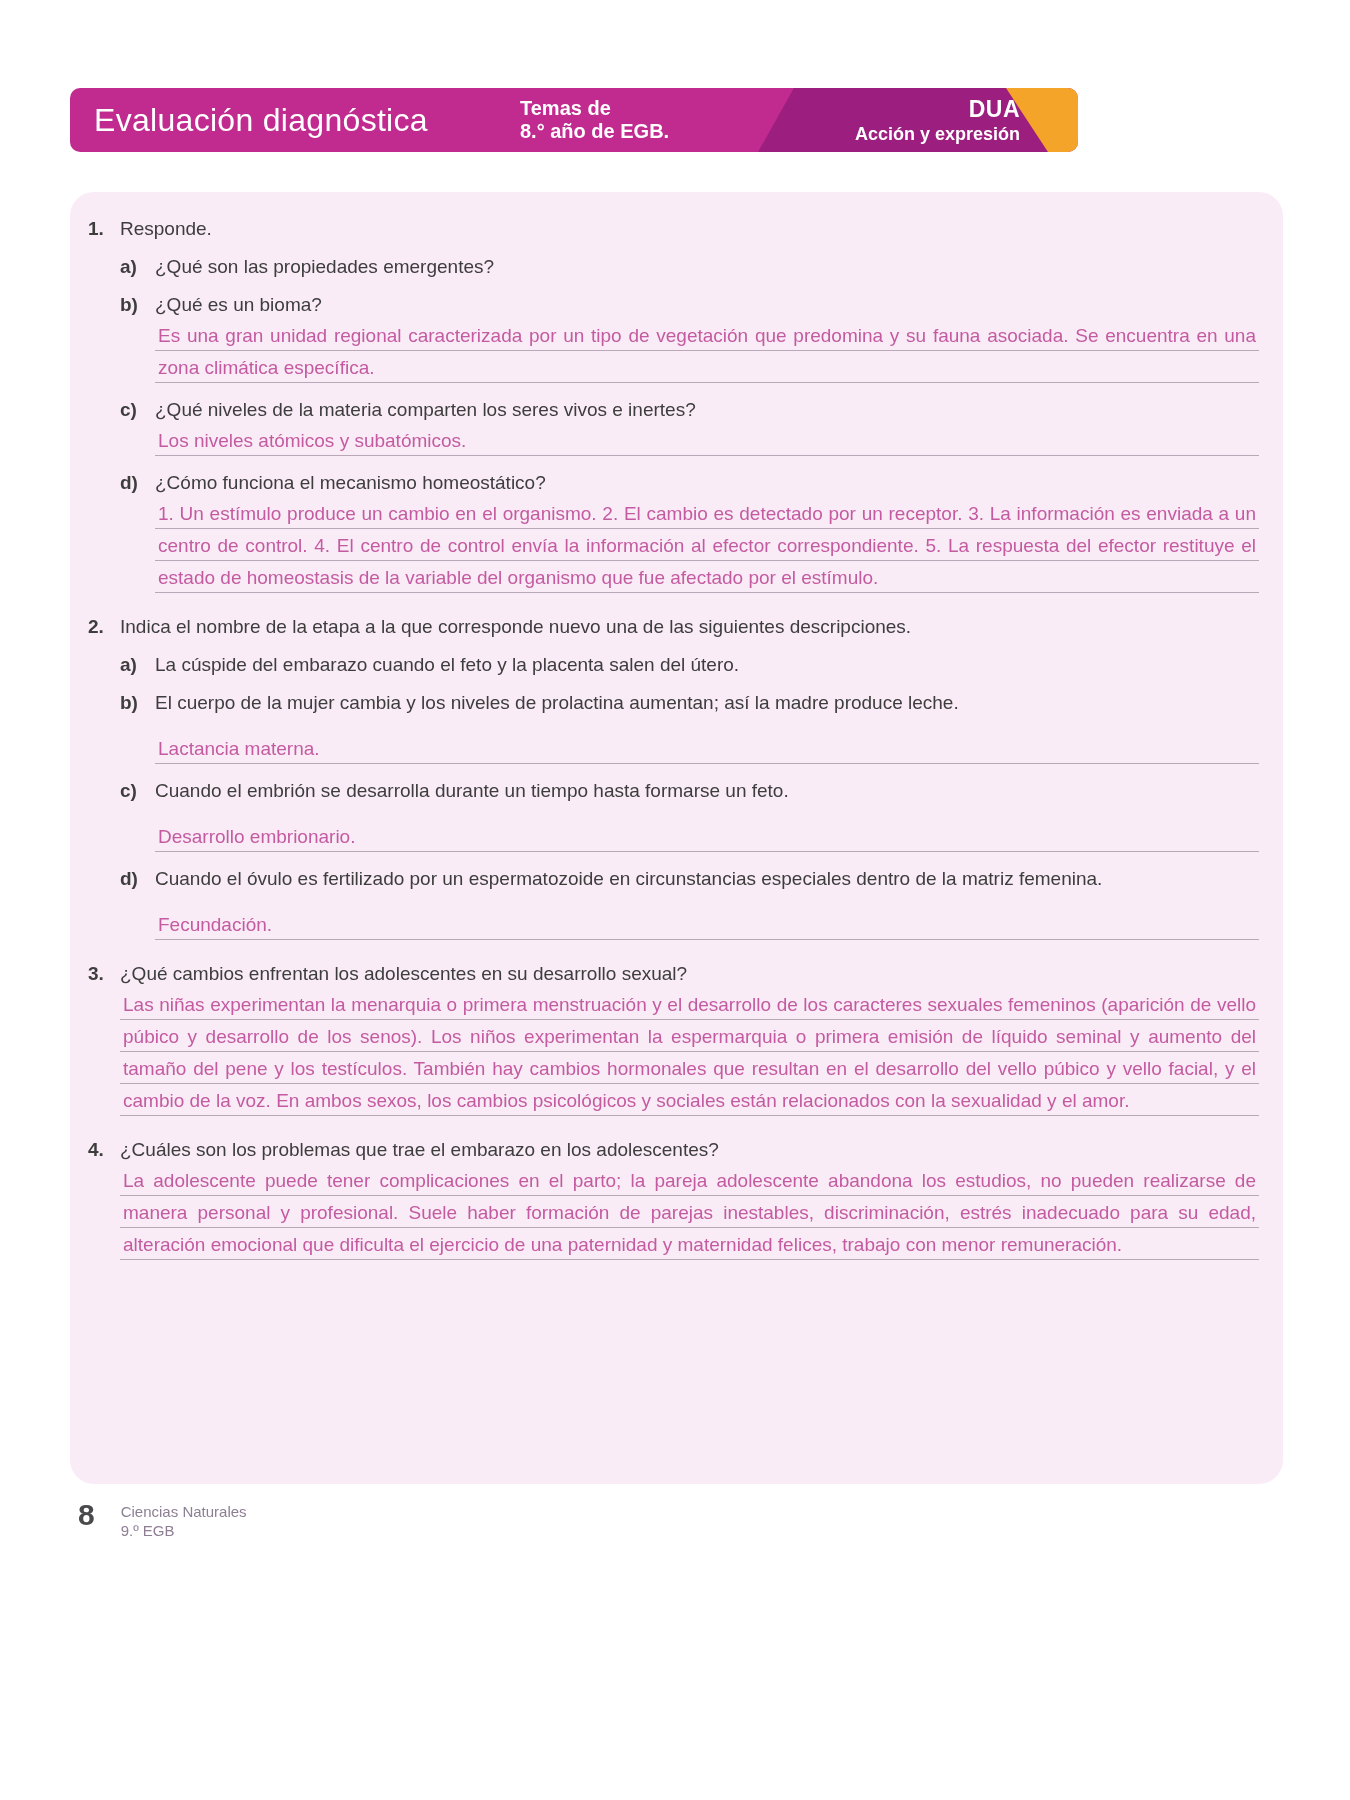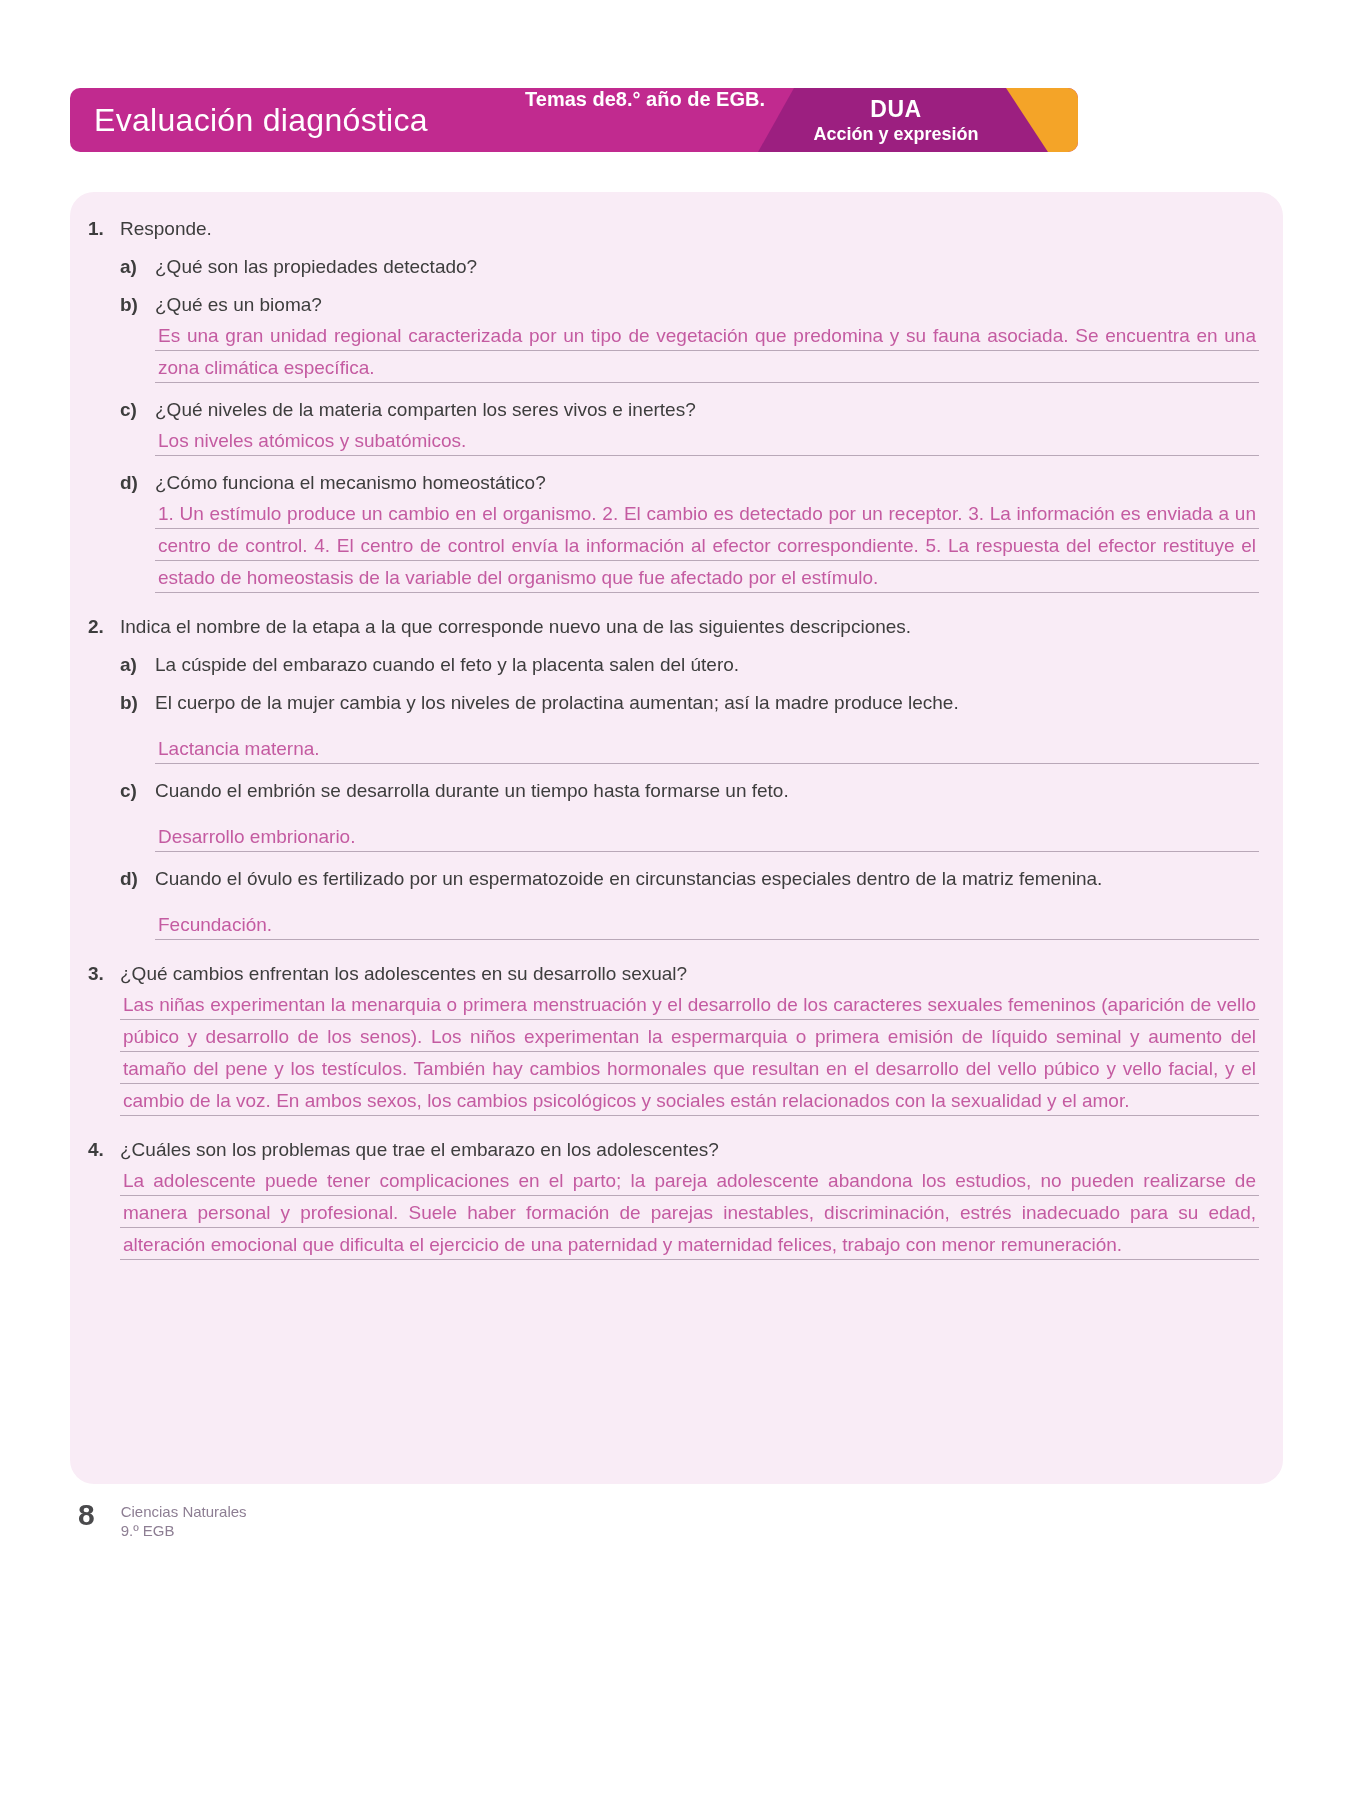--- a/index.html
+++ b/index.html
@@ -16,29 +16,29 @@
   .header {
     position: absolute; left: 70px; top: 88px; width: 1008px; height: 64px;
     background: #c12a8f; border-radius: 10px; overflow: hidden;
   }
   .header-title {
     position: absolute; left: 24px; top: 50%; transform: translateY(-50%);
     font-size: 32px; font-weight: 400; color: #ffffff; letter-spacing: .3px; white-space: nowrap;
   }
   .header-topic {
     position: absolute; left: 450px; top: 0; width: 250px; height: 100%;
-    display: flex; flex-direction: row; justify-content: center;
-    text-align: center; color: #ffffff; font-weight: 700; font-size: 20px; line-height: 1.15;
+    display: flex; flex-direction: column; justify-content: center;
+    text-align: left; color: #ffffff; font-weight: 700; font-size: 20px; line-height: 1.15;
   }
   .header-orange { position: absolute; right: 0; top: 0; width: 110px; height: 100%; background: #f4a428; }
   .header-dua {
     position: absolute; right: 0; top: 0; width: 320px; height: 100%;
     background: #9c1f80;
     clip-path: polygon(36px 0, calc(100% - 72px) 0, calc(100% - 30px) 100%, 0 100%);
-    display: flex; flex-direction: column; justify-content: center; align-items: center;
+    display: flex; flex-direction: column; justify-content: center; align-items: flex-end;
     text-align: center; color: #ffffff; padding-left: 14px; padding-right: 58px;
   }
   .dua-title { font-size: 23px; font-weight: 700; letter-spacing: .5px; }
   .dua-sub { font-size: 18px; font-weight: 700; margin-top: 1px; white-space: nowrap; }
 
   
   .panel {
     position: absolute; left: 70px; top: 192px; width: 1213px; min-height: 1292px;
     background: #f9ecf6; border-radius: 24px;
     padding: 24px 24px 26px 18px;
@@ -96,21 +96,21 @@
   <div class="panel">
 
     <div class="q">
       <div class="q-num">1.</div>
       <div class="q-body">
         <div class="q-prompt bold">Responde.</div>
 
         <div class="item">
           <div class="item-letter">a)</div>
           <div class="item-body">
-            <div class="item-q">¿Qué son las propiedades detectado?</div>
+            <div class="item-q">¿Qué son las propiedades emergentes?</div>
           </div>
         </div>
 
         <div class="item">
           <div class="item-letter">b)</div>
           <div class="item-body">
             <div class="item-q">¿Qué es un bioma?</div>
             <div class="answer">Es una gran unidad regional caracterizada por un tipo de vegetación que predomina y su fauna asociada. Se encuentra en una zona climática específica.</div>
           </div>
         </div>

